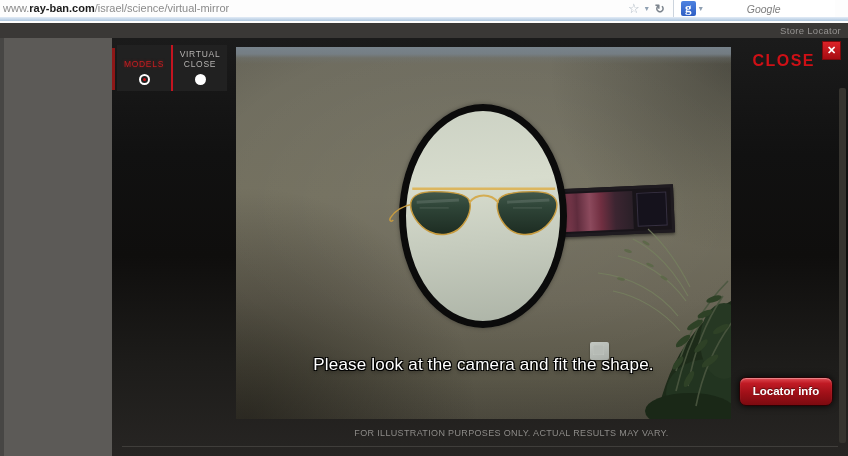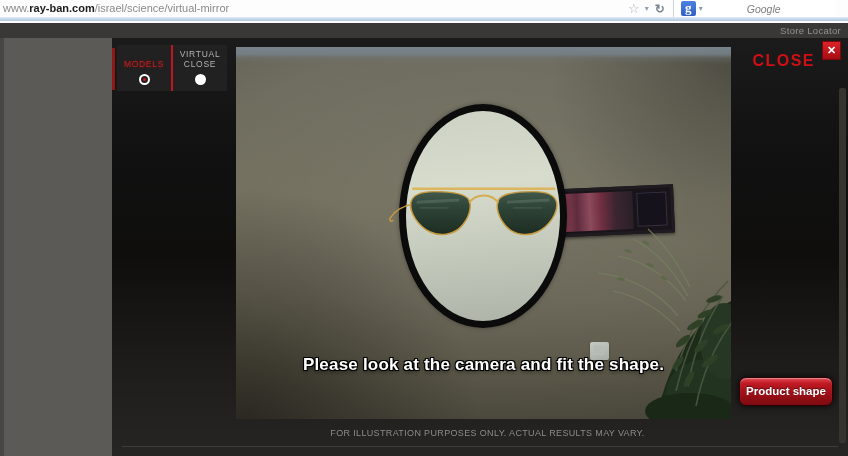--- a/index.html
+++ b/index.html
@@ -68,31 +68,31 @@
   .plant { position:absolute; right:-2px; bottom:-2px; }
 
   .oval { position:absolute; left:163px; top:57px; width:168px; height:224px; border-radius:50%;
     border:7px solid #0b0b0b; cursor:move;
     background:linear-gradient(175deg,#ccd2c4 0%,#d7dccd 35%,#c6ccbe 62%,#adb4a7 100%);
     box-shadow:0 0 4px rgba(0,0,0,.35); }
 
   .glasses { position:absolute; left:150px; top:135px; }
 
   .caption { position:absolute; left:0; top:308px; width:100%; text-align:center;
-    color:#fff; font-size:17px; font-weight:bold; letter-spacing:.2px;
+    color:#fff; font-size:17px; font-weight:normal; letter-spacing:.2px;
     text-shadow:-1px -1px 0 #000, 1px -1px 0 #000, -1px 1px 0 #000, 1px 1px 0 #000, 0 2px 4px rgba(0,0,0,.7); }
 
   
   .product-btn { position:absolute; left:627px; top:339px; width:94px; height:29px; border-radius:7px;
     background:linear-gradient(180deg,#e04a52 0%,#c01a24 20%,#a01018 55%,#7c0a10 100%);
     border:1px solid #2a0204; box-shadow:0 0 7px rgba(0,0,0,.85), inset 0 1px 1px rgba(255,255,255,.35);
     color:#fff; font-size:11.5px; font-weight:bold; text-align:center; line-height:27px;
     text-shadow:0 -1px 1px rgba(0,0,0,.5); cursor:pointer; }
 
-  .disclaimer { position:absolute; left:128px; top:390px; width:495px; text-align:center;
+  .disclaimer { position:absolute; left:152px; top:390px; width:495px; text-align:center;
     font-size:9px; color:#8d8b88; letter-spacing:.35px; }
   .bottom-line { position:absolute; left:10px; right:10px; top:408px; height:1px; background:#403e3b; }
   .scroll-strip { position:absolute; right:2px; top:50px; width:7px; height:355px; background:#36342f; border-radius:2px; cursor:pointer; }
 </style>
 </head>
 <body>
 
 <div class="toolbar">
   <div class="urlbox">
     <span>www.</span><span class="domain">ray-ban.com</span><span>/israel/science/virtual-mirror</span>
@@ -207,18 +207,18 @@
 
       <rect x="14" y="22" width="58" height="4" fill="#ffffff" opacity=".12" transform="rotate(-3 43 24)"></rect>
       <rect x="138" y="22" width="58" height="4" fill="#ffffff" opacity=".12" transform="rotate(-3 167 24)"></rect>
       <rect x="18" y="32" width="40" height="2.5" fill="#ffffff" opacity=".08"></rect>
       <rect x="146" y="32" width="40" height="2.5" fill="#ffffff" opacity=".08"></rect>
     </svg>
 
     <div class="caption">Please look at the camera and fit the shape.</div>
   </div>
 
-  <div class="product-btn">Product shape</div>
+  <div class="product-btn">Locator info</div>
 
   <div class="disclaimer">FOR ILLUSTRATION PURPOSES ONLY. ACTUAL RESULTS MAY VARY.</div>
   <div class="bottom-line"></div>
   <div class="scroll-strip"></div>
 </div>
 
 </body></html>

